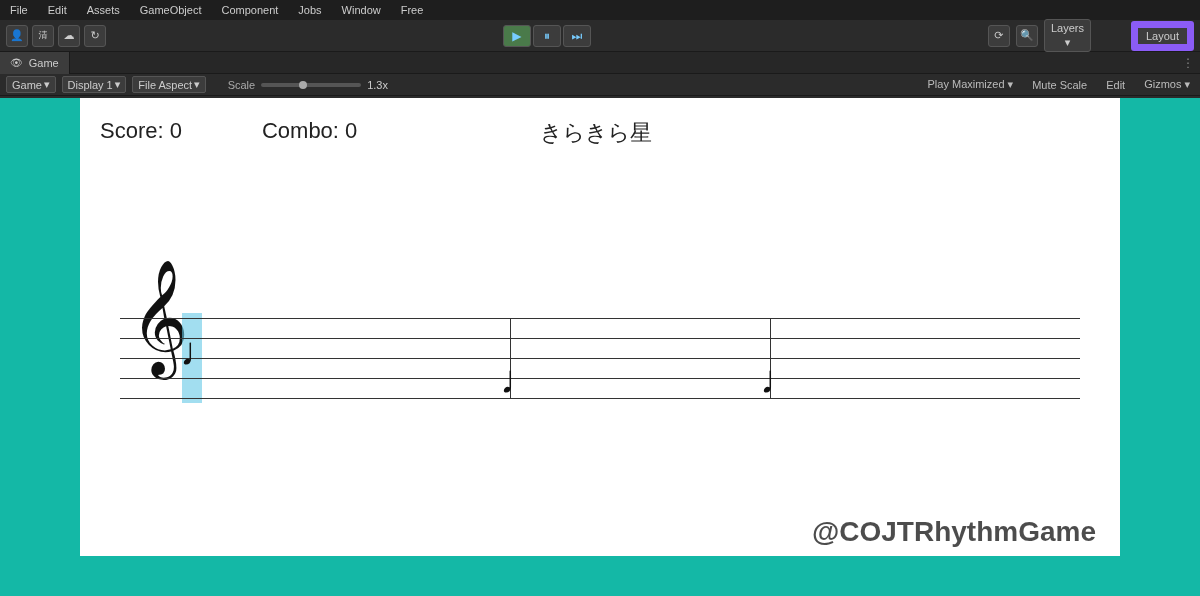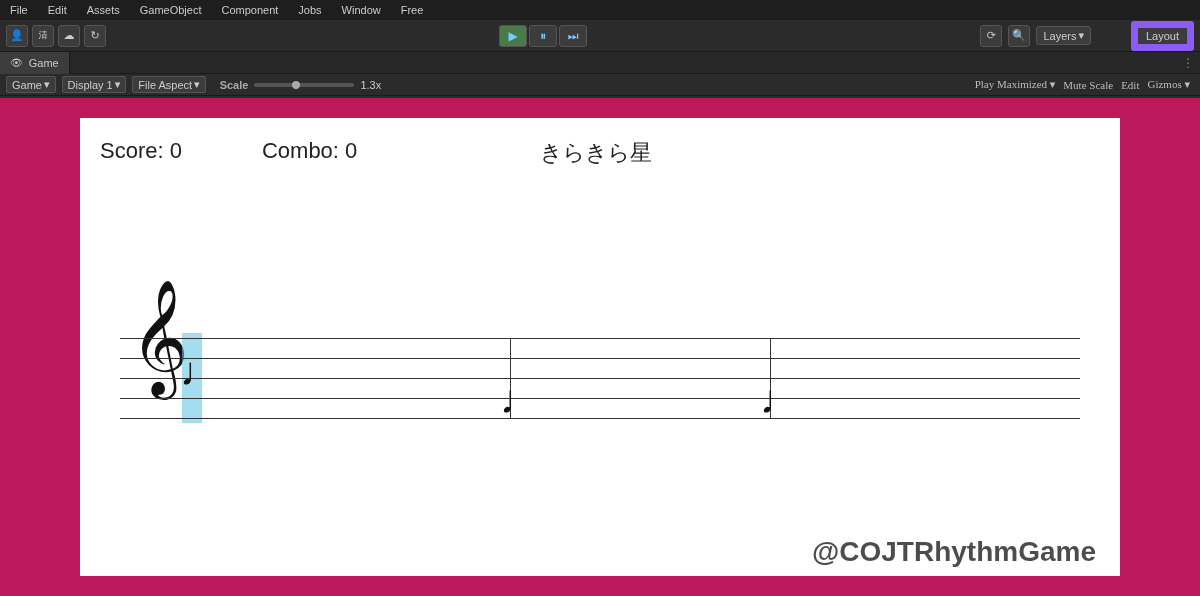--- a/index.html
+++ b/index.html
@@ -76,20 +76,21 @@
     .layers-dropdown {
       display: flex;
       align-items: center;
       gap: 2px;
       background: #3c3c3c;
       border: 1px solid #555;
       border-radius: 3px;
       padding: 2px 6px;
       cursor: pointer;
       font-size: 11px;
+      flex-direction: column;
     }
     .layout-btn {
       background: #3c3c3c;
       border: 7px solid #8b5cf6;
       border-radius: 3px;
       padding: 2px 8px;
       cursor: pointer;
       font-size: 11px;
       margin-left: 34px;
     }
@@ -137,21 +138,21 @@
     .game-dropdown {
       display: flex;
       align-items: center;
       gap: 2px;
       background: #3c3c3c;
       border: 1px solid #555;
       border-radius: 2px;
       padding: 1px 5px;
       cursor: pointer;
     }
-    .scale-label { color: #aaa; margin-left: 8px; font-weight: bold; }
+    .scale-label { color: #aaa; margin-left: 16px; }
     .scale-slider {
       width: 100px;
       height: 4px;
       background: #555;
       border-radius: 2px;
       position: relative;
       cursor: pointer;
     }
     .scale-thumb {
       width: 8px;
@@ -159,40 +160,38 @@
       background: #aaa;
       border-radius: 50%;
       position: absolute;
       top: -2px;
       left: 38%;
     }
     .game-right {
       margin-left: auto;
       display: flex;
       align-items: center;
-      gap: 0;
-      font-family: Liberation Serif, serif;
+      gap: 11px;
     }
     .game-right-btn {
       cursor: pointer;
       color: #bbb;
       font-size: 11px;
       padding: 1px 4px;
     }
 
     
     .game-viewport {
       position: absolute;
       top: 98px;
       left: 0;
       right: 0;
       bottom: 0;
-      background: #be185d;
-      display: flex;
-      align-items: center;
+      background: #14b8a6;
+      display: flex;
       justify-content: center;
     }
     .game-canvas {
       width: 1040px;
       height: 458px;
       background: white;
       position: relative;
       overflow: hidden;
     }
 

